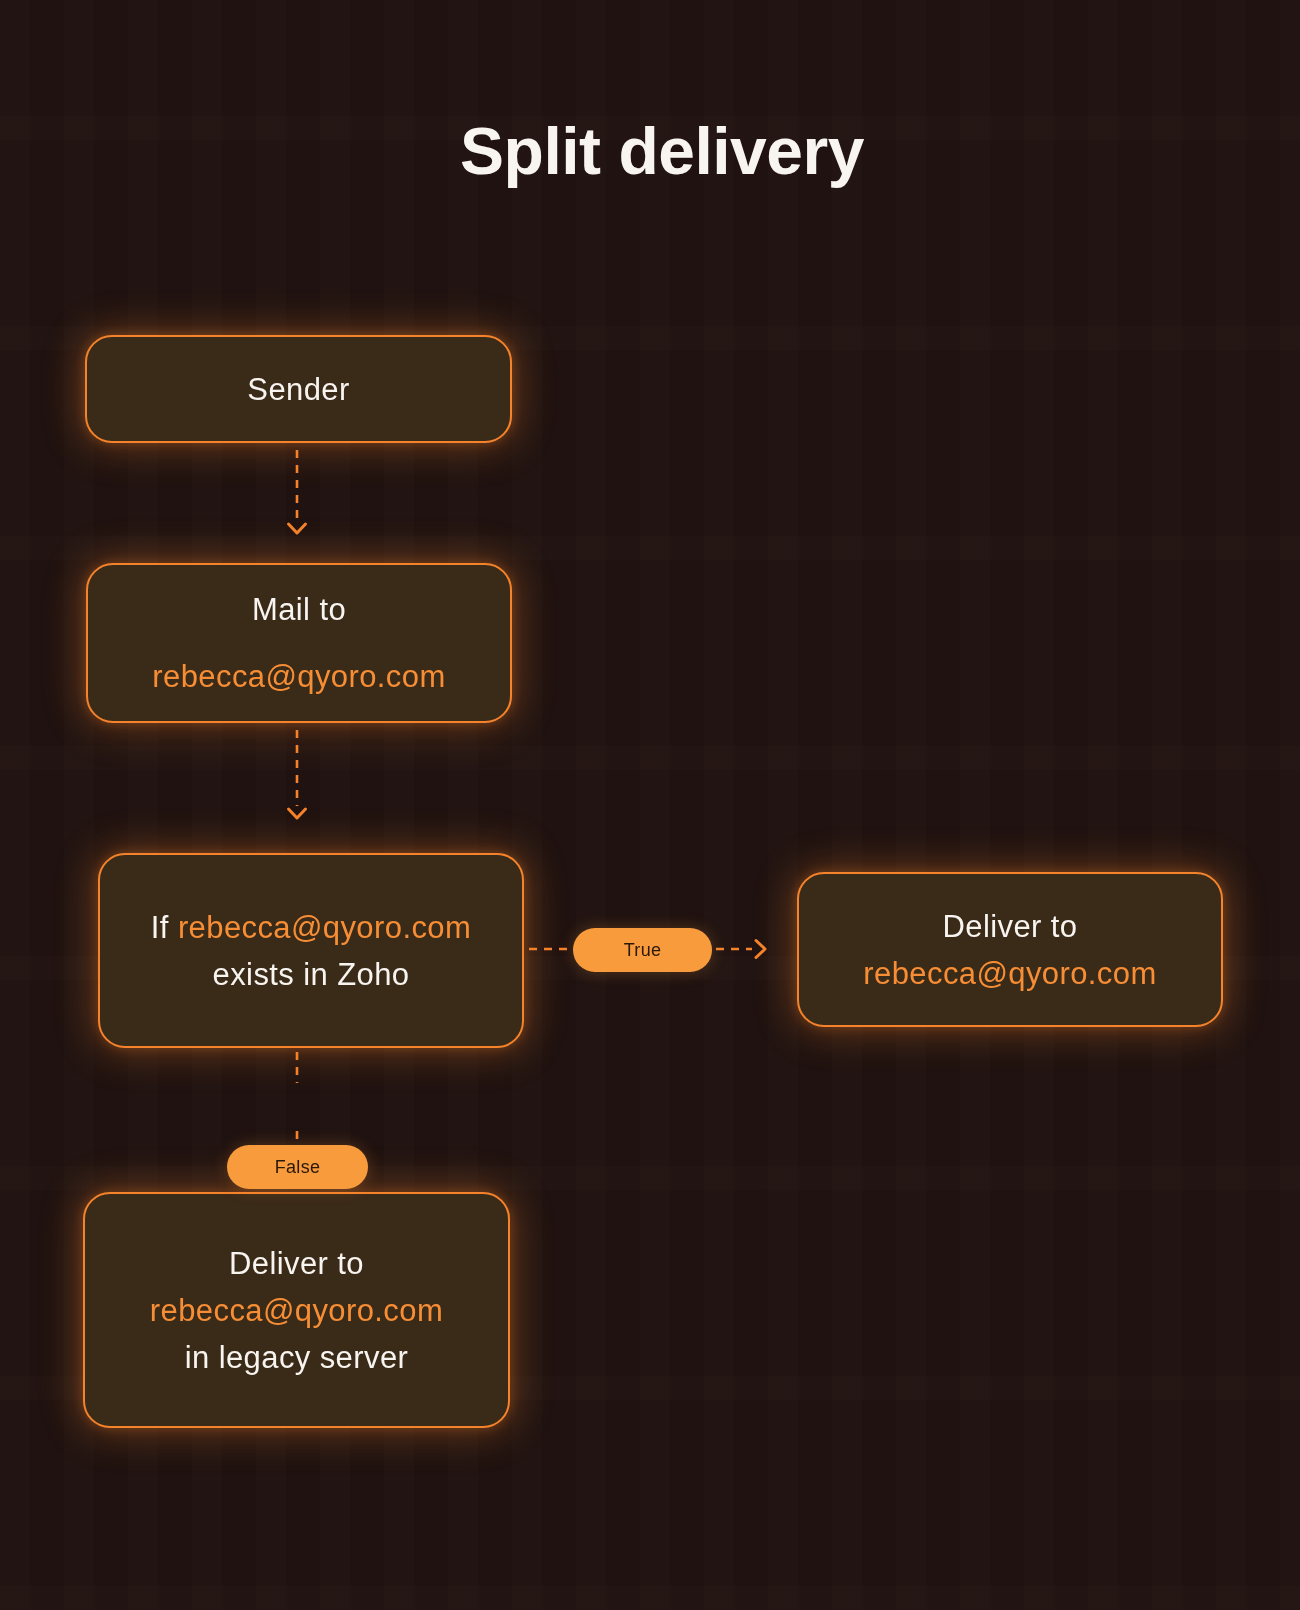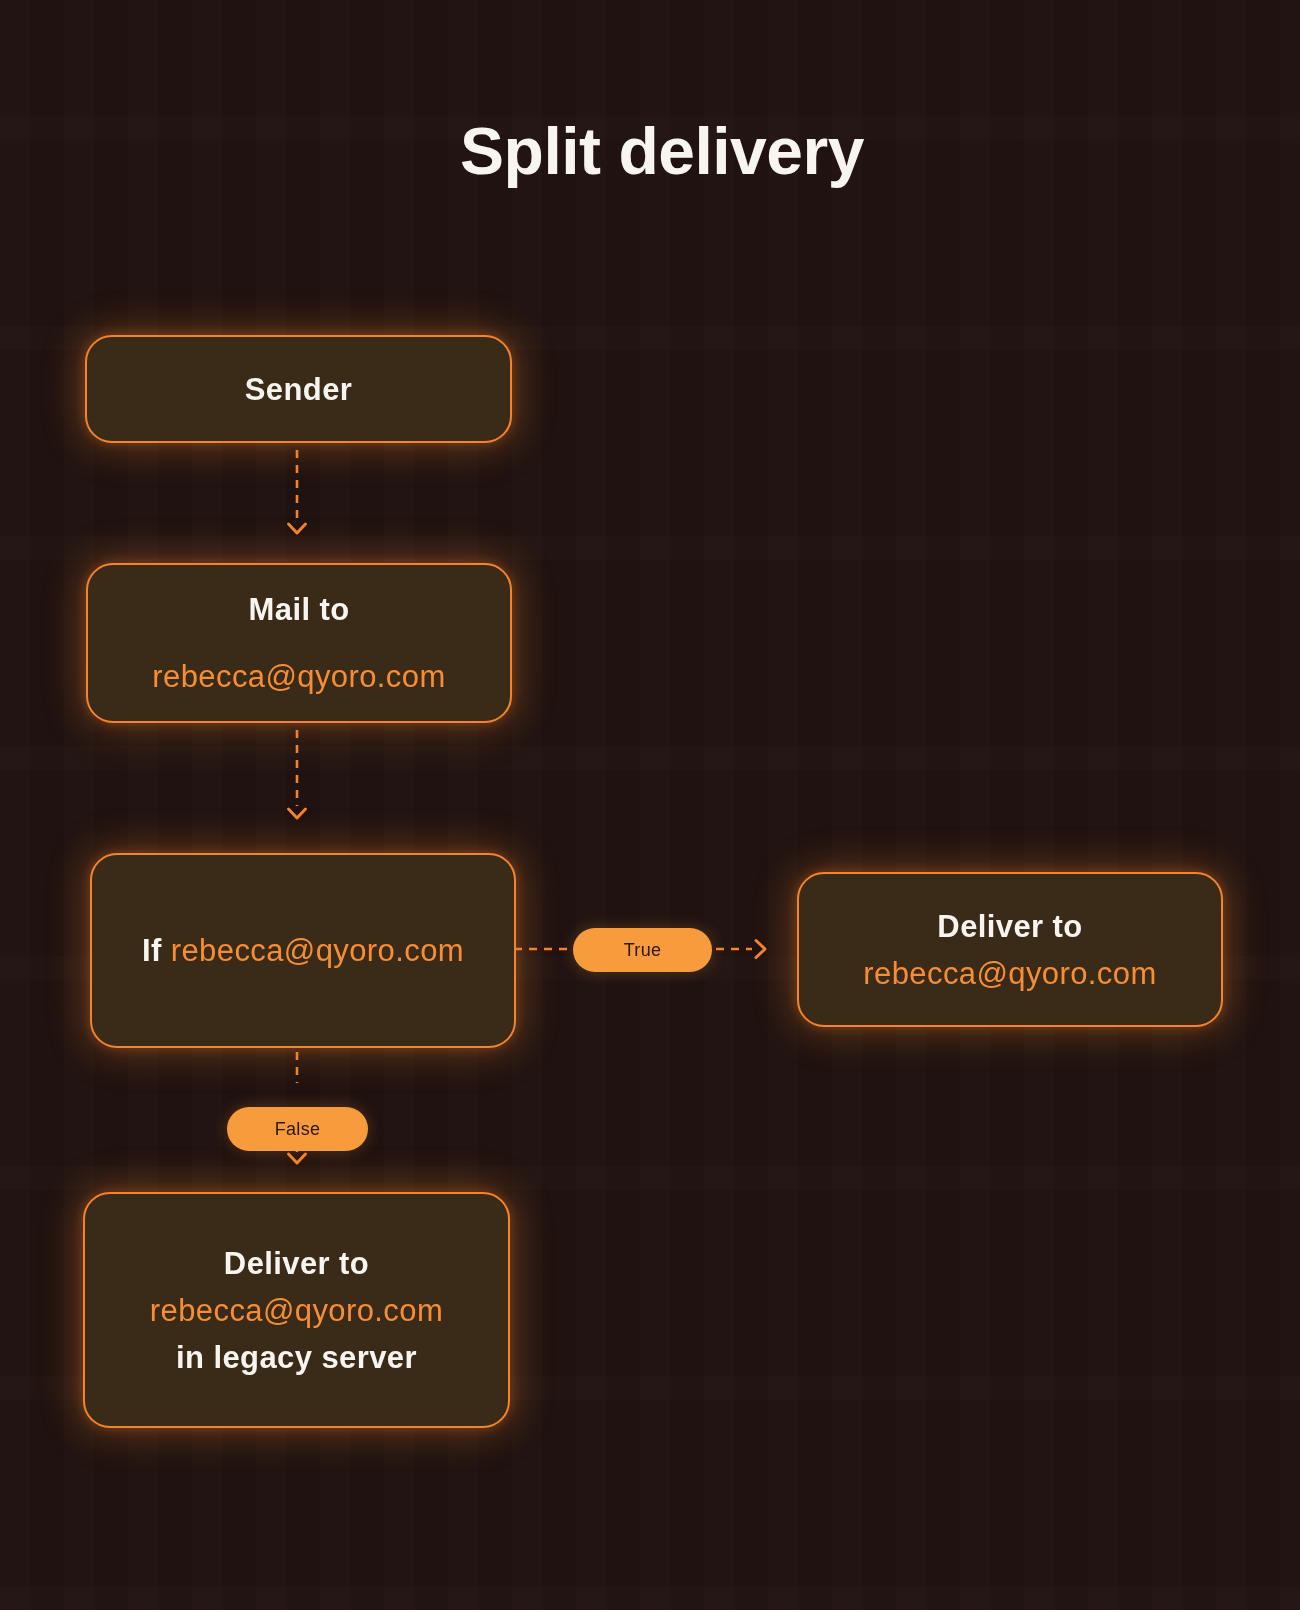--- a/index.html
+++ b/index.html
@@ -47,38 +47,38 @@
     background:var(--node-fill);
     border:2.5px solid var(--accent);
     border-radius:27px;
     box-shadow:0 0 12px rgba(245,131,43,.28), 0 0 38px 6px rgba(245,131,43,.30);
     display:flex;flex-direction:column;justify-content:center;align-items:center;
     text-align:center;
     font-size:31px;line-height:47px;font-weight:500;letter-spacing:.4px;
     color:var(--white-text);
   }
   .node .orange{color:var(--orange-text);}
-  .node .white{color:var(--white-text);font-weight:bold;}
+  .node .white{color:var(--white-text);}
   .pill{
     position:absolute;z-index:4;
     background:var(--pill-fill);
     color:var(--pill-text);
     border-radius:999px;
     display:flex;align-items:center;justify-content:center;
     font-size:18px;font-weight:500;letter-spacing:.3px;
     box-shadow:0 0 16px rgba(248,155,60,.25);
   }
   
   .node-sender        {left:85px;  top:335px;  width:427px; height:108px;}
   .node-mail          {left:86px;  top:563px;  width:426px; height:160px;gap:20px;}
-  .node-condition     {left:90px;  top:853px;  width:426px; height:195px;}
+  .node-condition     {left:98px;  top:853px;  width:426px; height:195px;}
   .node-deliver-true  {left:797px; top:872px;  width:426px; height:155px;}
   .node-deliver-false {left:83px;  top:1192px; width:427px; height:236px;}
   .pill-true  {left:573px; top:928px;  width:139px; height:44px;}
-  .pill-false {left:227px; top:1107px; width:141px; height:44px;}
+  .pill-false {left:227px; top:1145px; width:141px; height:44px;}
 </style>
 </head>
 <body>
 
 <div class="canvas">
 
   <div class="texture"></div>
 
   <h1 class="page-title">Split delivery</h1>
 
@@ -111,20 +111,21 @@
     <span class="white">Mail to</span>
     <span class="orange">rebecca@qyoro.com</span>
   </div>
 
   <div class="node node-condition">
     <span>
       <span class="white">If</span>
       <span class="white"> </span>
       <span class="orange">rebecca@qyoro.com</span>
     </span>
+    <span class="white">exists in Zoho</span>
   </div>
 
   <div class="node node-deliver-true">
     <span class="white">Deliver to</span>
     <span class="orange">rebecca@qyoro.com</span>
   </div>
 
   <div class="node node-deliver-false">
     <span class="white">Deliver to</span>
     <span class="orange">rebecca@qyoro.com</span>

